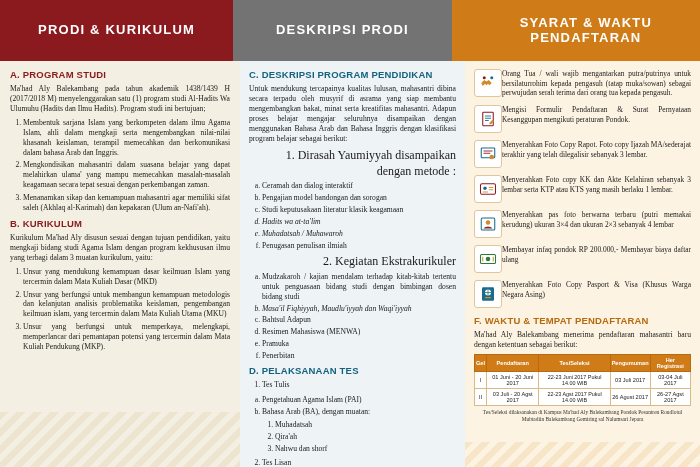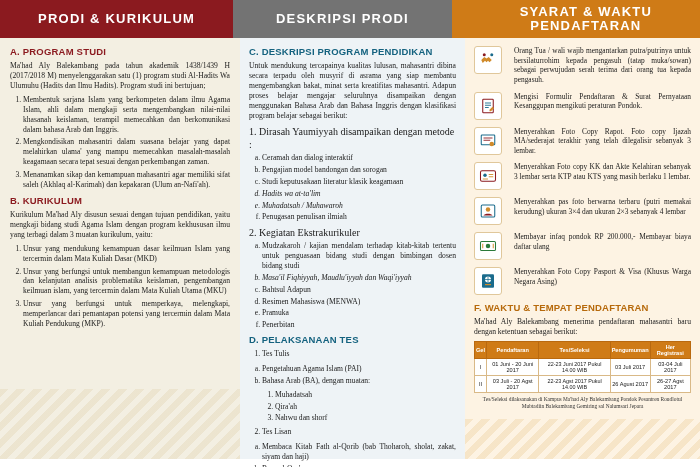--- a/index.html
+++ b/index.html
@@ -3,43 +3,43 @@
 <meta charset="utf-8">
 <style>
   html,body{margin:0;padding:0;}
   body{
     width:700px;height:467px;
     background:#fff;
     font-family:"Liberation Serif", serif;
     overflow:hidden;
   }
   .page{position:relative;width:700px;height:467px;box-sizing:border-box;overflow:hidden;background:#ffffff;}
-  .topbar{display:flex;height:38px;width:700px;}
+  .topbar{display:flex;height:61px;width:700px;}
   .topcol{display:flex;align-items:center;justify-content:center;text-align:center;color:#ffffff;
     font-family:"Liberation Sans", sans-serif;font-weight:bold;letter-spacing:1.2px;font-size:13px;line-height:1.1;}
   .c1{width:240px;background:#8b1a1f;}
   .c2{width:225px;background:#737373;}
   .c3{width:235px;background:#cf7b17;padding-left:20px;}
   .body{display:flex;width:700px;height:421px;border-radius:31px;}
   .col{box-sizing:border-box;position:relative;}
   .colA{width:240px;background:#f3efe2;padding:8px 10px 8px 10px;}
   .colB{width:225px;background:#eef3f6;padding:8px 9px 8px 9px;}
   .colC{width:235px;background:#fdf3e3;padding:8px 9px 8px 9px;}
   h2.sec{font-family:"Liberation Sans", sans-serif;font-size:9.5px;font-weight:bold;margin:0 0 4px 0;letter-spacing:.2px;}
   .secA{color:#8b1a1f;}
   .secB{color:#14627f;}
   .secC{color:#b76a0c;}
   p.tx{font-size:7.6px;line-height:1.32;margin:0 0 4px 0;text-align:justify;color:#1a1a1a;}
   ol.num{margin:0 0 5px 0;padding-left:13px;}
   ol.num>li{font-size:7.6px;line-height:1.3;text-align:justify;margin-bottom:3px;color:#1a1a1a;}
   ol.lowalpha{list-style:lower-alpha;margin:0 0 4px 0;padding-left:13px;}
   ol.lowalpha>li{font-size:7.6px;line-height:1.3;margin-bottom:2px;color:#1a1a1a;text-align:justify;}
   .ital{font-style:italic;}
-  .sublabel{font-size:10px;line-height:1.3;margin:0 0 2px 0;color:#1a1a1a;}
-  .rowitem{display:flex;gap:12px;margin-bottom:7px;align-items:flex-start;}
+  .sublabel{font-size:12px;line-height:1.3;margin:0 0 2px 0;color:#1a1a1a;text-align:right;}
+  .rowitem{display:flex;gap:0;margin-bottom:7px;align-items:flex-start;}
   .ico{width:26px;height:26px;flex:0 0 26px;border-radius:3px;display:flex;align-items:center;justify-content:center;
     background:#ffffff;border:1px solid #e0c79a;}
   .ico svg{display:block;}
   .rowtxt{font-size:7.4px;line-height:1.3;text-align:justify;color:#1a1a1a;}
   table.sched{border-collapse:collapse;width:100%;margin-top:4px;font-family:"Liberation Sans", sans-serif;}
   table.sched th{background:#cf7b17;color:#fff;font-size:5.6px;padding:2px 1px;border:1px solid #b9690f;font-weight:bold;text-align:center;}
   table.sched td{font-size:5.6px;padding:2px 1px;border:1px solid #d9b987;text-align:center;color:#1a1a1a;background:#fff;}
   table.sched td.small{font-size:5.4px;}
   .note{font-size:5.4px;text-align:center;margin-top:3px;color:#333;line-height:1.25;}
   .deco-left{position:absolute;left:0;bottom:0;width:240px;height:70px;

